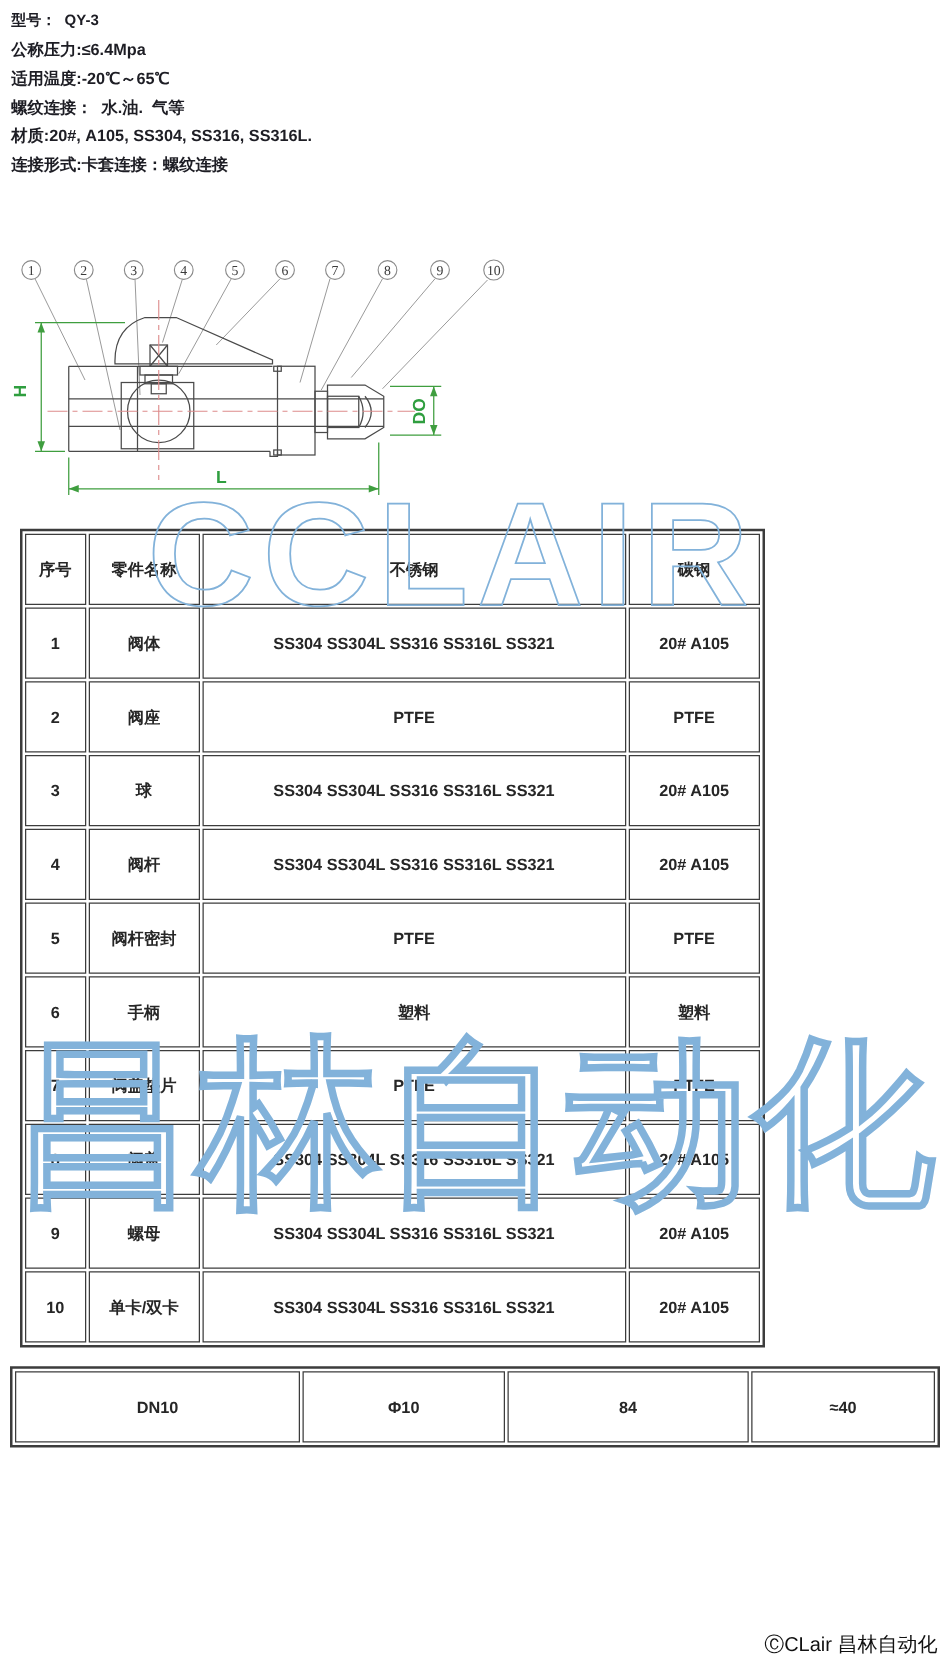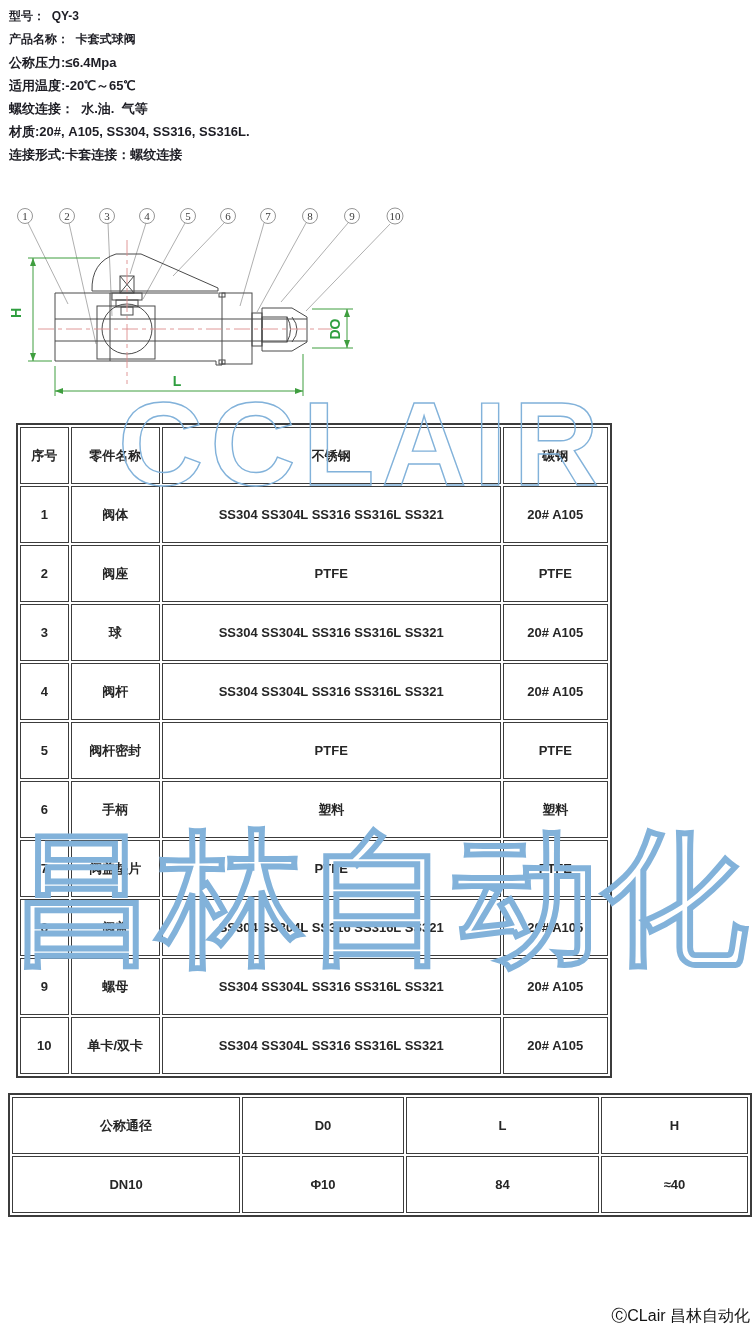--- a/index.html
+++ b/index.html
@@ -57,21 +57,20 @@
   .footer-credit {
     position:absolute; right:5px; top:1306px; z-index:6;
     font-size:16px; color:#111111; white-space:nowrap;
   }
 </style>
 </head>
 <body>
 
 <div class="spec-header">
   <div class="h-line big">型号：  QY-3</div>
-  <div class="h-line big">产品名称：  卡套式球阀</div>
   <div class="h-line small">公称压力:≤6.4Mpa</div>
   <div class="h-line small">适用温度:-20℃～65℃</div>
   <div class="h-line small">螺纹连接：  水.油.  气等</div>
   <div class="h-line small">材质:20#, A105, SS304, SS316, SS316L.</div>
   <div class="h-line small">连接形式:卡套连接：螺纹连接</div>
 </div>
 
 <div class="diagram-wrap">
 <svg width="430" height="228" viewBox="0 0 430 228">
 
@@ -249,26 +248,20 @@
 
 <table class="grid size-table">
   <colgroup>
       <col style="width:228px">
       <col style="width:162px">
       <col style="width:193px">
       <col style="width:147px">
     </colgroup>
   <tbody>
     <tr>
-      <td>公称通径</td>
-      <td>D0</td>
-      <td>L</td>
-      <td>H</td>
-    </tr>
-    <tr>
       <td>DN10</td>
       <td>Φ10</td>
       <td>84</td>
       <td>≈40</td>
     </tr>
   </tbody>
 </table>
 
 <div class="wm wm-en">CCLAIR</div>
 <div class="wm wm-cn">昌林自动化</div>

